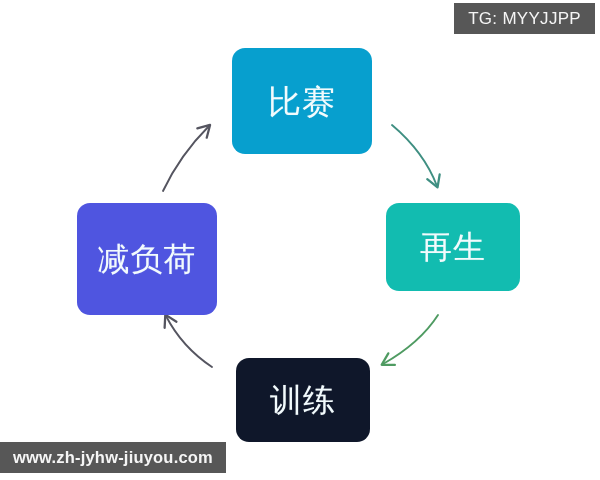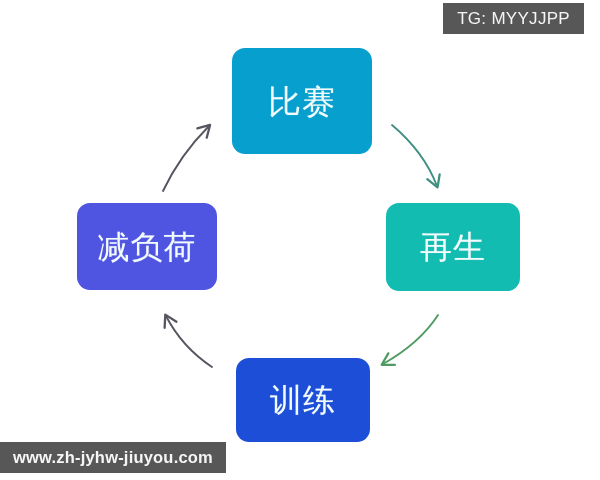--- a/index.html
+++ b/index.html
@@ -71,45 +71,45 @@
     width: 134px;
     height: 88px;
     background: #12bcb0;
     font-size: 32px;
   }
   #node-bottom {
     left: 236px;
     top: 358px;
     width: 134px;
     height: 84px;
-    background: #1d4ed8;
+    background: #0f172a;
     font-size: 32px;
   }
   #node-left {
     left: 77px;
     top: 203px;
     width: 140px;
-    height: 87px;
+    height: 112px;
     background: #4f55e0;
     font-size: 32px;
   }
 
   
   .banner {
     position: absolute;
     background: #575757;
     color: #f5f5f5;
     font-family: "Liberation Sans", sans-serif;
     display: flex;
     align-items: center;
     box-sizing: border-box;
     white-space: nowrap;
   }
   #tg-badge {
-    right: 16px;
+    right: 5px;
     top: 3px;
     height: 31px;
     padding: 0 14px;
     font-size: 17px;
     letter-spacing: 0.3px;
   }
   #site-watermark {
     left: 0;
     bottom: 7px;
     height: 31px;

